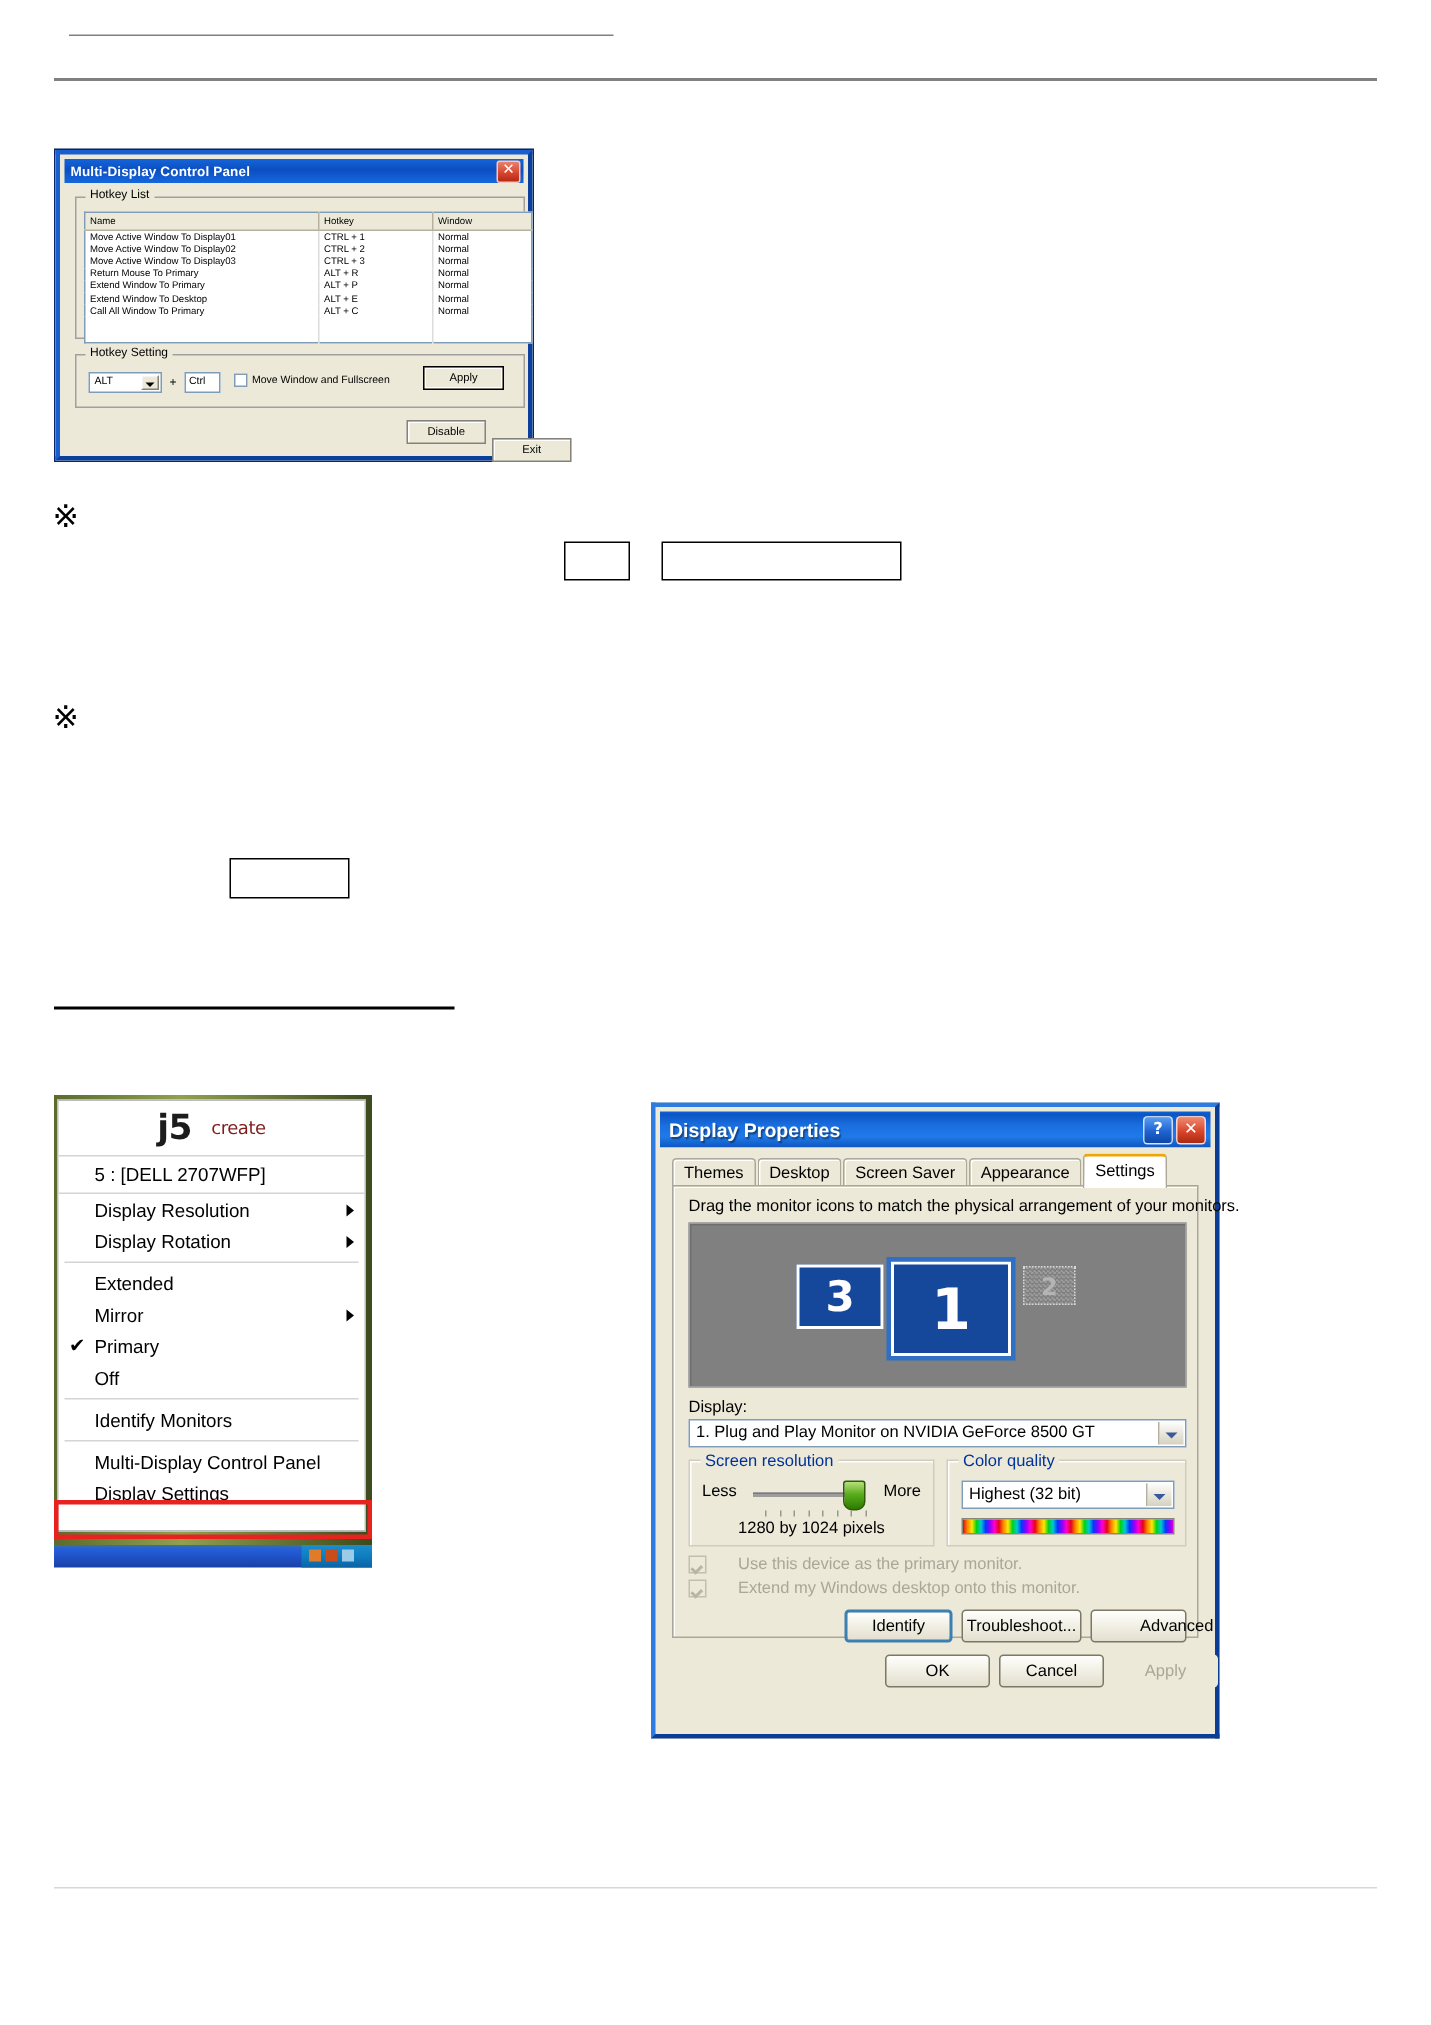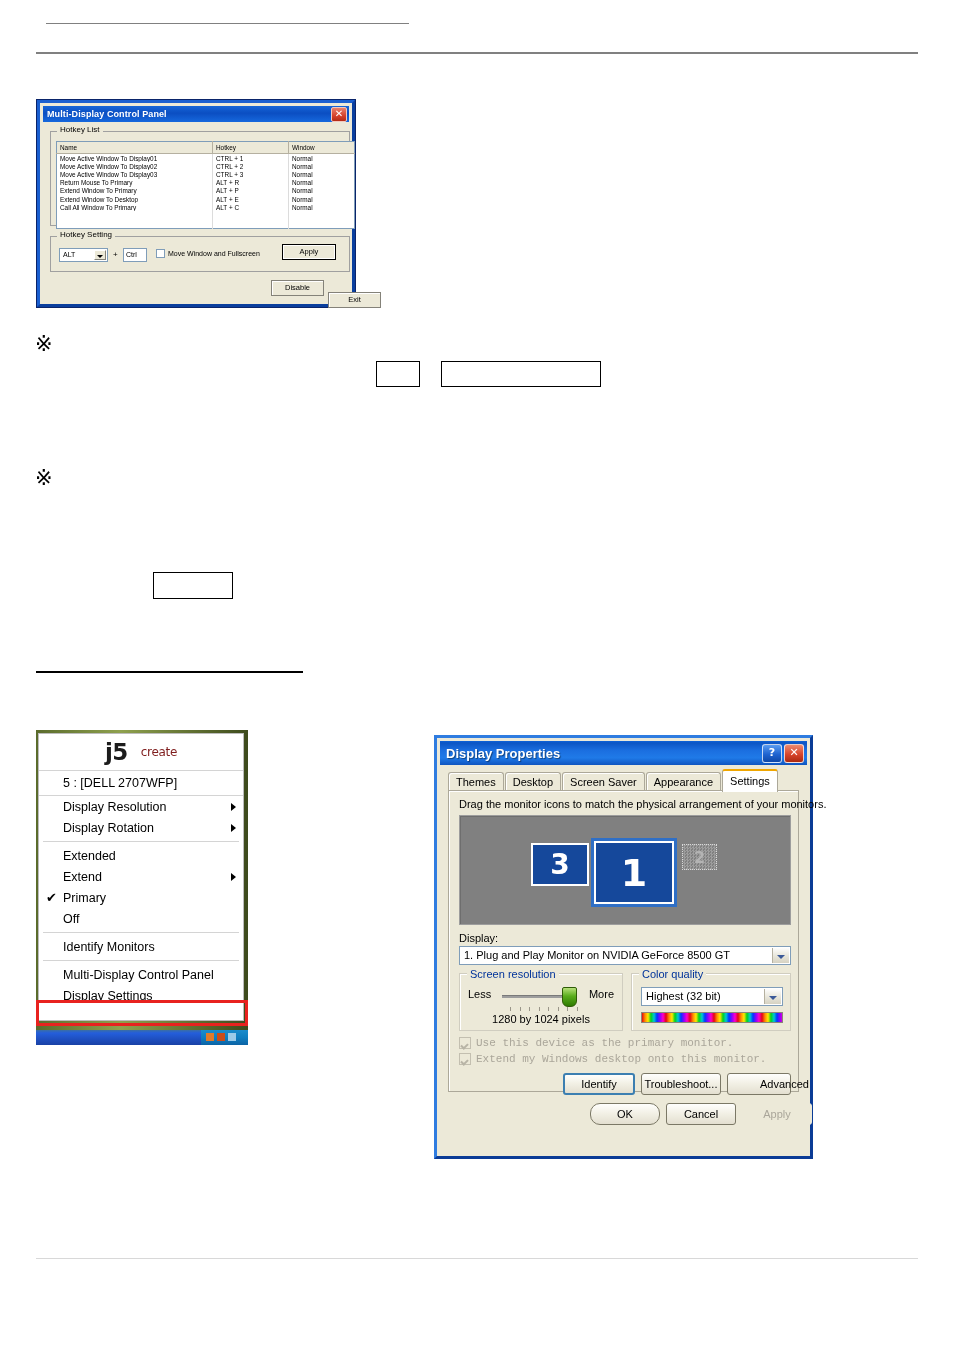--- a/index.html
+++ b/index.html
@@ -444,24 +444,23 @@
     border: 1px solid #8a867a;
     box-sizing: border-box;
     background:
       repeating-linear-gradient(90deg,
         #e30613 0px, #ff8a00 3px, #ffe800 6px, #00d21c 9px,
         #00c8d2 12px, #0038ff 15px, #8c00ff 18px, #ff00c8 21px, #e30613 24px);
   }
 
   .dp-checkrow {
     position: absolute; left: 10px;
-    display: flex; align-items: center; gap: 5px;
+    display: flex; align-items: center; gap: 21px;
     font-size: 11px; color: #aaa69a;
     white-space: nowrap;
-    font-family: Liberation Mono, monospace;
   }
   #chk-primary  { top: 246px; }
   #chk-extend   { top: 262px; }
   .chk-dis {
     width: 12px; height: 12px;
     background: #ece9d8;
     border: 1px solid #c3bfb0;
     box-sizing: border-box;
     position: relative;
   }
@@ -482,21 +481,21 @@
     font-size: 11px; line-height: 20px; text-align: center;
     cursor: pointer;
   }
   #btn-identify {
     left: 114px; top: 282px; width: 72px;
     border: 2px solid #3c7fb1; border-radius: 3px; line-height: 18px;
   }
   #btn-troubleshoot { left: 192px; top: 282px; width: 80px; }
   #btn-advanced { left: 278px; top: 282px; width: 64px; padding-left: 32px; }
 
-  #btn-ok { left: 150px; top: 338px; width: 70px; border-radius: 10px; }
+  #btn-ok { left: 150px; top: 338px; width: 70px; }
   #btn-cancel { left: 226px; top: 338px; width: 70px; }
   #btn-apply-dp {
     left: 302px; top: 338px; width: 70px;
     color: #aaa69a;
     background: #ece9d8;
     border: 1px solid #ece9d8;
   }
   #dp-shadow {
     left: 434px; top: 735px; width: 385px; height: 430px;
     box-shadow: 4px 4px 6px rgba(0,0,0,.18);
@@ -626,21 +625,21 @@
         </div>
         <div class="menu-item">
           <span>Display Rotation</span>
           <span class="arrow"></span>
         </div>
         <div class="menu-sep"></div>
         <div class="menu-item">
           <span>Extended</span>
         </div>
         <div class="menu-item">
-          <span>Extend</span>
+          <span>Mirror</span>
           <span class="arrow"></span>
         </div>
         <div class="menu-item">
           <span class="check">✔</span>
           <span>Primary</span>
         </div>
         <div class="menu-item">
           <span>Off</span>
         </div>
         <div class="menu-sep"></div>

